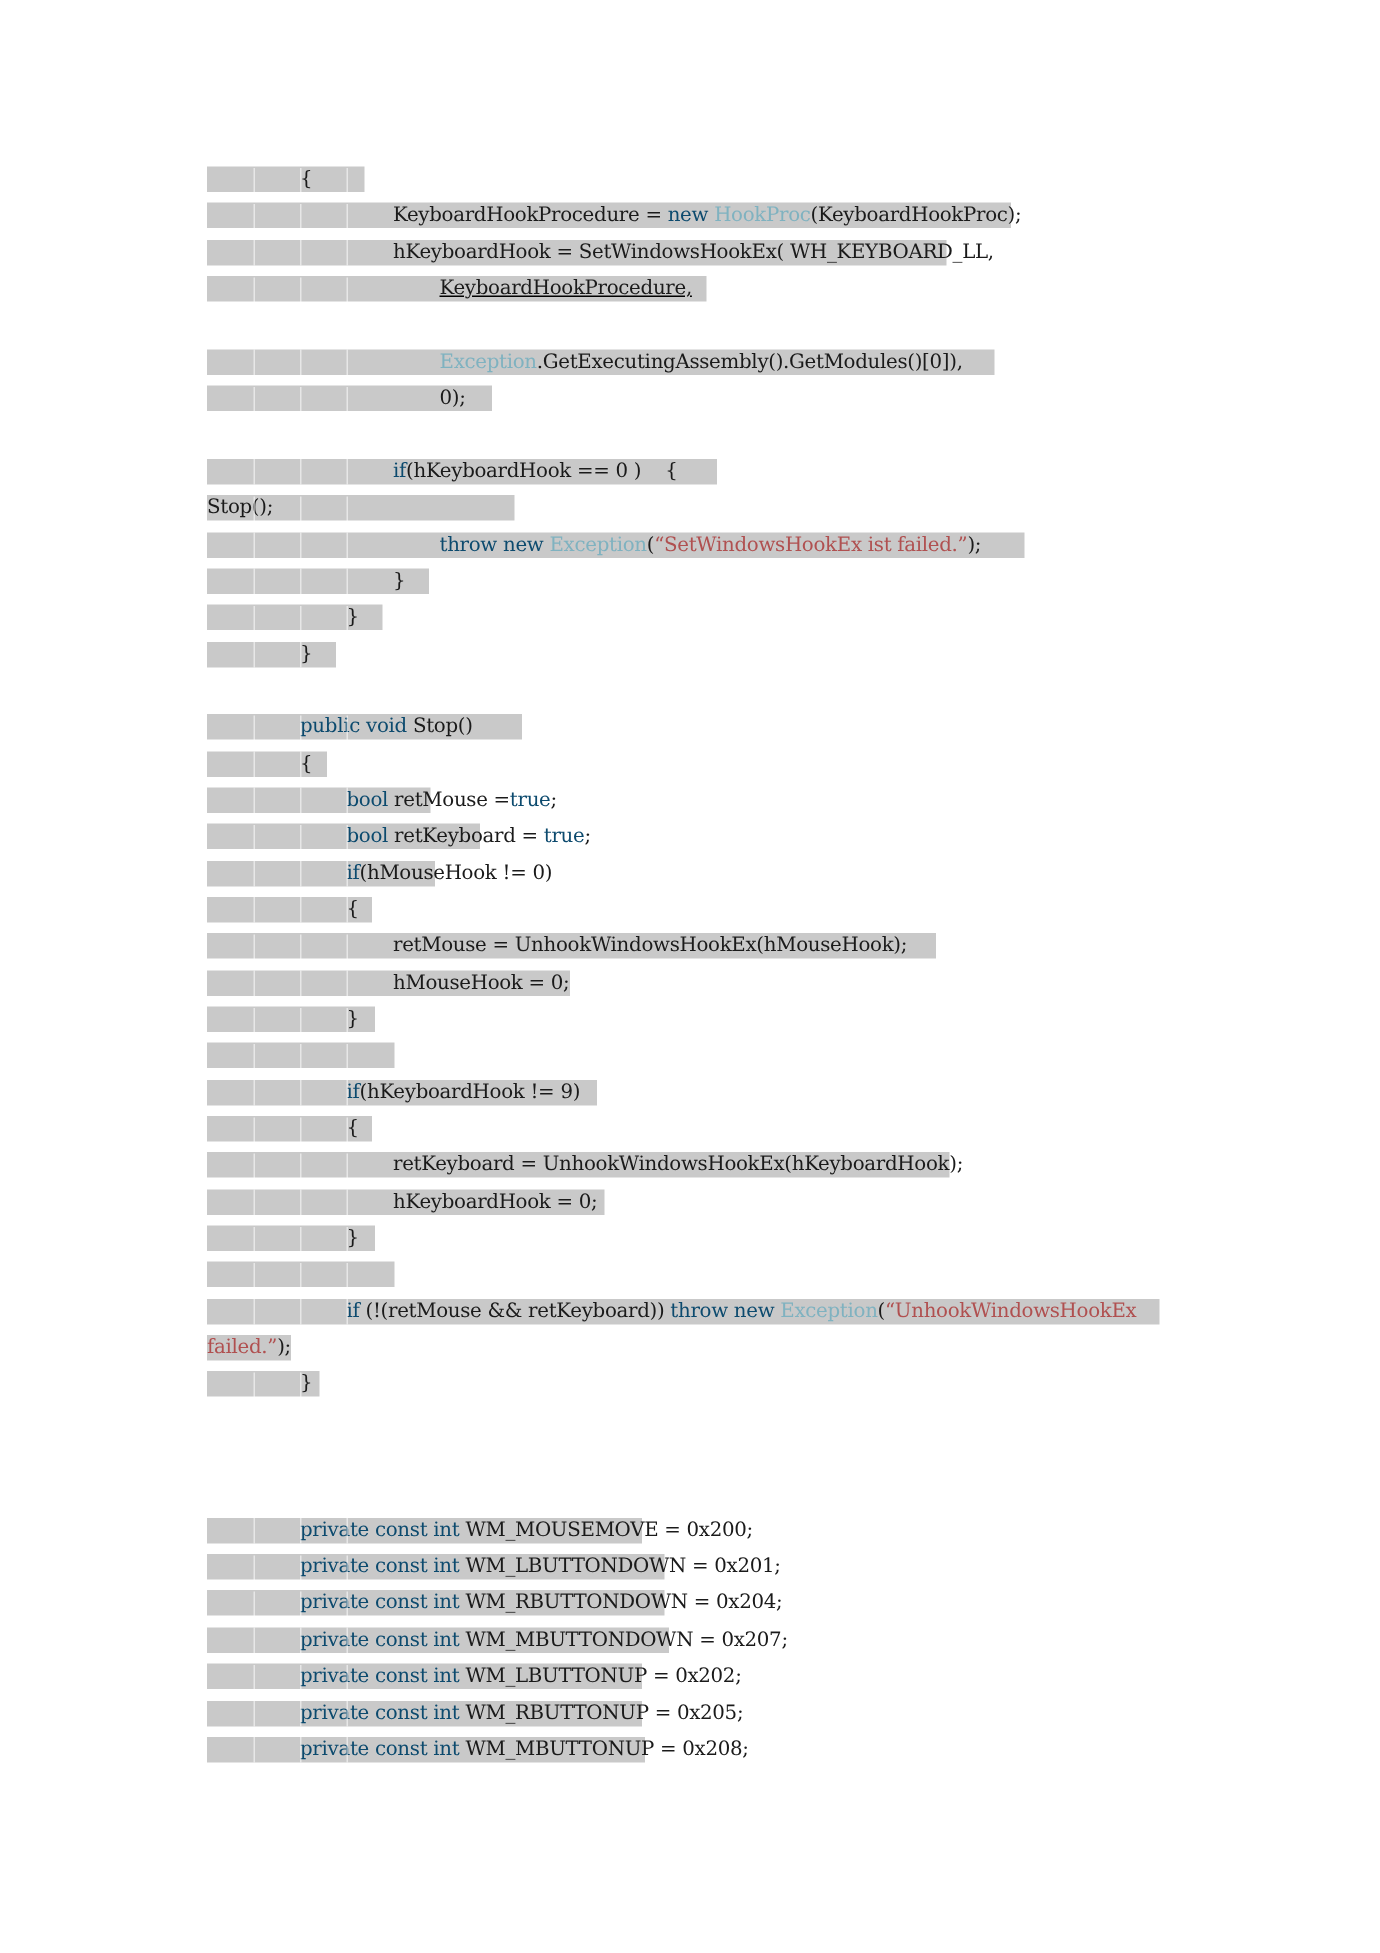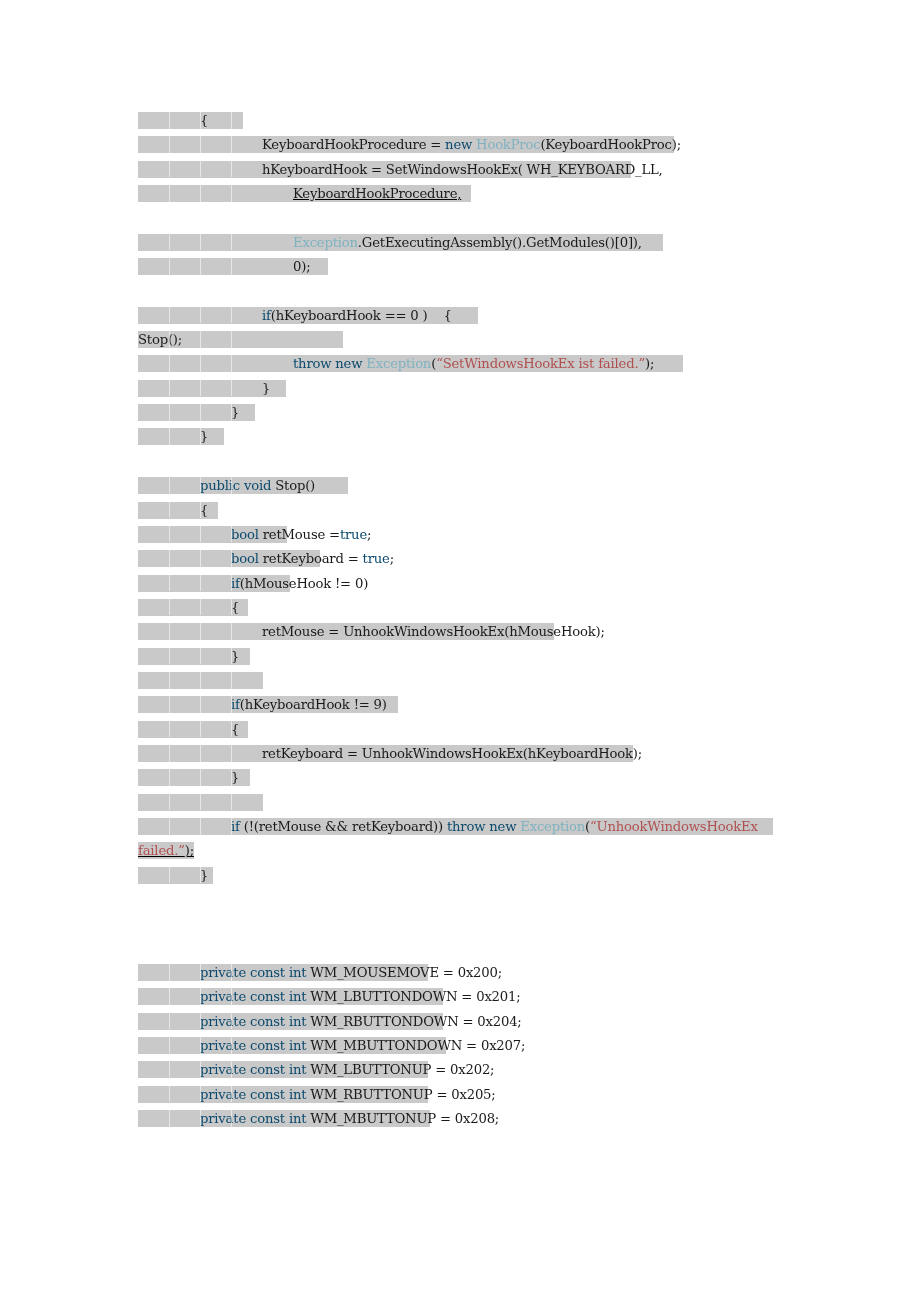--- a/index.html
+++ b/index.html
@@ -103,30 +103,32 @@
       <div class="code-line"><span class="hl" style="width: 148px; padding-left: 124px; box-sizing: border-box;"><span class="plain">}</span></span><span class="tabmark" style="left: 31px;"></span><span class="tabmark" style="left: 62px;"></span><span class="tabmark" style="left: 93px;"></span></div>
       <div class="code-line"><span class="hl" style="width: 117px; padding-left: 93px; box-sizing: border-box;"><span class="plain">}</span></span><span class="tabmark" style="left: 31px;"></span><span class="tabmark" style="left: 62px;"></span><span class="tabmark" style="left: 93px;"></span></div>
       <div class="code-line"><span class="hl" style="width: 86px; padding-left: 62px; box-sizing: border-box;"><span class="plain">}</span></span><span class="tabmark" style="left: 31px;"></span><span class="tabmark" style="left: 62px;"></span></div>
       <div class="blank-line"></div>
       <div class="code-line"><span class="hl" style="width: 210px; padding-left: 62px; box-sizing: border-box;"><span class="kw">public </span><span class="kw">void </span><span class="plain">Stop()</span></span><span class="tabmark" style="left: 31px;"></span><span class="tabmark" style="left: 62px;"></span><span class="tabmark" style="left: 93px;"></span></div>
       <div class="code-line"><span class="hl" style="width: 80px; padding-left: 62px; box-sizing: border-box;"><span class="plain">{</span></span><span class="tabmark" style="left: 31px;"></span><span class="tabmark" style="left: 62px;"></span></div>
       <div class="code-line"><span class="hl" style="width: 149px; padding-left: 93px; box-sizing: border-box;"><span class="kw">bool </span><span class="plain">retMouse =</span><span class="kw">true</span><span class="plain">;</span></span><span class="tabmark" style="left: 31px;"></span><span class="tabmark" style="left: 62px;"></span><span class="tabmark" style="left: 93px;"></span></div>
       <div class="code-line"><span class="hl" style="width: 182px; padding-left: 93px; box-sizing: border-box;"><span class="kw">bool </span><span class="plain">retKeyboard = </span><span class="kw">true</span><span class="plain">;</span></span><span class="tabmark" style="left: 31px;"></span><span class="tabmark" style="left: 62px;"></span><span class="tabmark" style="left: 93px;"></span></div>
       <div class="code-line"><span class="hl" style="width: 152px; padding-left: 93px; box-sizing: border-box;"><span class="kw">if</span><span class="plain">(hMouseHook != 0)</span></span><span class="tabmark" style="left: 31px;"></span><span class="tabmark" style="left: 62px;"></span><span class="tabmark" style="left: 93px;"></span></div>
       <div class="code-line"><span class="hl" style="width: 110px; padding-left: 93px; box-sizing: border-box;"><span class="plain">{</span></span><span class="tabmark" style="left: 31px;"></span><span class="tabmark" style="left: 62px;"></span><span class="tabmark" style="left: 93px;"></span></div>
-      <div class="code-line"><span class="hl" style="width: 416px; padding-left: 124px; box-sizing: border-box;"><span class="plain">retMouse = UnhookWindowsHookEx(hMouseHook);</span></span><span class="tabmark" style="left: 31px;"></span><span class="tabmark" style="left: 62px;"></span><span class="tabmark" style="left: 93px;"></span></div>
+      <div class="code-line"><span class="hl" style="width: 486px; padding-left: 124px; box-sizing: border-box;"><span class="plain">retMouse = UnhookWindowsHookEx(hMouseHook);</span></span><span class="tabmark" style="left: 31px;"></span><span class="tabmark" style="left: 62px;"></span><span class="tabmark" style="left: 93px;"></span></div>
+      <div class="code-line"><span class="hl" style="width: 242px; padding-left: 124px; box-sizing: border-box;"><span class="plain">hMouseHook = 0;</span></span><span class="tabmark" style="left: 31px;"></span><span class="tabmark" style="left: 62px;"></span><span class="tabmark" style="left: 93px;"></span></div>
       <div class="code-line"><span class="hl" style="width: 112px; padding-left: 93px; box-sizing: border-box;"><span class="plain">}</span></span><span class="tabmark" style="left: 31px;"></span><span class="tabmark" style="left: 62px;"></span><span class="tabmark" style="left: 93px;"></span></div>
       <div class="code-line"><span class="hl" style="width: 125px; padding-left: 0px; box-sizing: border-box;"></span><span class="tabmark" style="left: 31px;"></span><span class="tabmark" style="left: 62px;"></span><span class="tabmark" style="left: 93px;"></span></div>
       <div class="code-line"><span class="hl" style="width: 260px; padding-left: 93px; box-sizing: border-box;"><span class="kw">if</span><span class="plain">(hKeyboardHook != 9)</span></span><span class="tabmark" style="left: 31px;"></span><span class="tabmark" style="left: 62px;"></span><span class="tabmark" style="left: 93px;"></span></div>
       <div class="code-line"><span class="hl" style="width: 110px; padding-left: 93px; box-sizing: border-box;"><span class="plain">{</span></span><span class="tabmark" style="left: 31px;"></span><span class="tabmark" style="left: 62px;"></span><span class="tabmark" style="left: 93px;"></span></div>
       <div class="code-line"><span class="hl" style="width: 495px; padding-left: 124px; box-sizing: border-box;"><span class="plain">retKeyboard = UnhookWindowsHookEx(hKeyboardHook);</span></span><span class="tabmark" style="left: 31px;"></span><span class="tabmark" style="left: 62px;"></span><span class="tabmark" style="left: 93px;"></span></div>
+      <div class="code-line"><span class="hl" style="width: 265px; padding-left: 124px; box-sizing: border-box;"><span class="plain">hKeyboardHook = 0;</span></span><span class="tabmark" style="left: 31px;"></span><span class="tabmark" style="left: 62px;"></span><span class="tabmark" style="left: 93px;"></span></div>
       <div class="code-line"><span class="hl" style="width: 112px; padding-left: 93px; box-sizing: border-box;"><span class="plain">}</span></span><span class="tabmark" style="left: 31px;"></span><span class="tabmark" style="left: 62px;"></span><span class="tabmark" style="left: 93px;"></span></div>
       <div class="code-line"><span class="hl" style="width: 125px; padding-left: 0px; box-sizing: border-box;"></span><span class="tabmark" style="left: 31px;"></span><span class="tabmark" style="left: 62px;"></span><span class="tabmark" style="left: 93px;"></span></div>
       <div class="code-line"><span class="hl" style="width: 635px; padding-left: 93px; box-sizing: border-box;"><span class="kw">if </span><span class="plain">(!(retMouse &amp;&amp; retKeyboard)) </span><span class="kw">throw </span><span class="kw">new </span><span class="type">Exception</span><span class="plain">(</span><span class="str">“UnhookWindowsHookEx</span></span><span class="tabmark" style="left: 31px;"></span><span class="tabmark" style="left: 62px;"></span><span class="tabmark" style="left: 93px;"></span></div>
-      <div class="wrap-line"><span class="hl" style="padding-left: 0px; text-decoration: underline;"><span class="str">failed.”</span><span class="plain">);</span></span></div>
+      <div class="wrap-line"><span class="hl" style="padding-left: 0px;"><span class="str">failed.”</span><span class="plain">);</span></span></div>
       <div class="code-line"><span class="hl" style="width: 75px; padding-left: 62px; box-sizing: border-box;"><span class="plain">}</span></span><span class="tabmark" style="left: 31px;"></span><span class="tabmark" style="left: 62px;"></span></div>
       <div class="blank-line"></div>
       <div class="blank-line"></div>
       <div class="blank-line"></div>
       <div class="code-line"><span class="hl" style="width: 290px; padding-left: 62px; box-sizing: border-box;"><span class="kw">private </span><span class="kw">const </span><span class="kw">int </span><span class="plain">WM_MOUSEMOVE = 0x200;</span></span><span class="tabmark" style="left: 31px;"></span><span class="tabmark" style="left: 62px;"></span><span class="tabmark" style="left: 93px;"></span></div>
       <div class="code-line"><span class="hl" style="width: 305px; padding-left: 62px; box-sizing: border-box;"><span class="kw">private </span><span class="kw">const </span><span class="kw">int </span><span class="plain">WM_LBUTTONDOWN = 0x201;</span></span><span class="tabmark" style="left: 31px;"></span><span class="tabmark" style="left: 62px;"></span><span class="tabmark" style="left: 93px;"></span></div>
       <div class="code-line"><span class="hl" style="width: 305px; padding-left: 62px; box-sizing: border-box;"><span class="kw">private </span><span class="kw">const </span><span class="kw">int </span><span class="plain">WM_RBUTTONDOWN = 0x204;</span></span><span class="tabmark" style="left: 31px;"></span><span class="tabmark" style="left: 62px;"></span><span class="tabmark" style="left: 93px;"></span></div>
       <div class="code-line"><span class="hl" style="width: 308px; padding-left: 62px; box-sizing: border-box;"><span class="kw">private </span><span class="kw">const </span><span class="kw">int </span><span class="plain">WM_MBUTTONDOWN = 0x207;</span></span><span class="tabmark" style="left: 31px;"></span><span class="tabmark" style="left: 62px;"></span><span class="tabmark" style="left: 93px;"></span></div>
       <div class="code-line"><span class="hl" style="width: 290px; padding-left: 62px; box-sizing: border-box;"><span class="kw">private </span><span class="kw">const </span><span class="kw">int </span><span class="plain">WM_LBUTTONUP = 0x202;</span></span><span class="tabmark" style="left: 31px;"></span><span class="tabmark" style="left: 62px;"></span><span class="tabmark" style="left: 93px;"></span></div>
       <div class="code-line"><span class="hl" style="width: 290px; padding-left: 62px; box-sizing: border-box;"><span class="kw">private </span><span class="kw">const </span><span class="kw">int </span><span class="plain">WM_RBUTTONUP = 0x205;</span></span><span class="tabmark" style="left: 31px;"></span><span class="tabmark" style="left: 62px;"></span><span class="tabmark" style="left: 93px;"></span></div>

